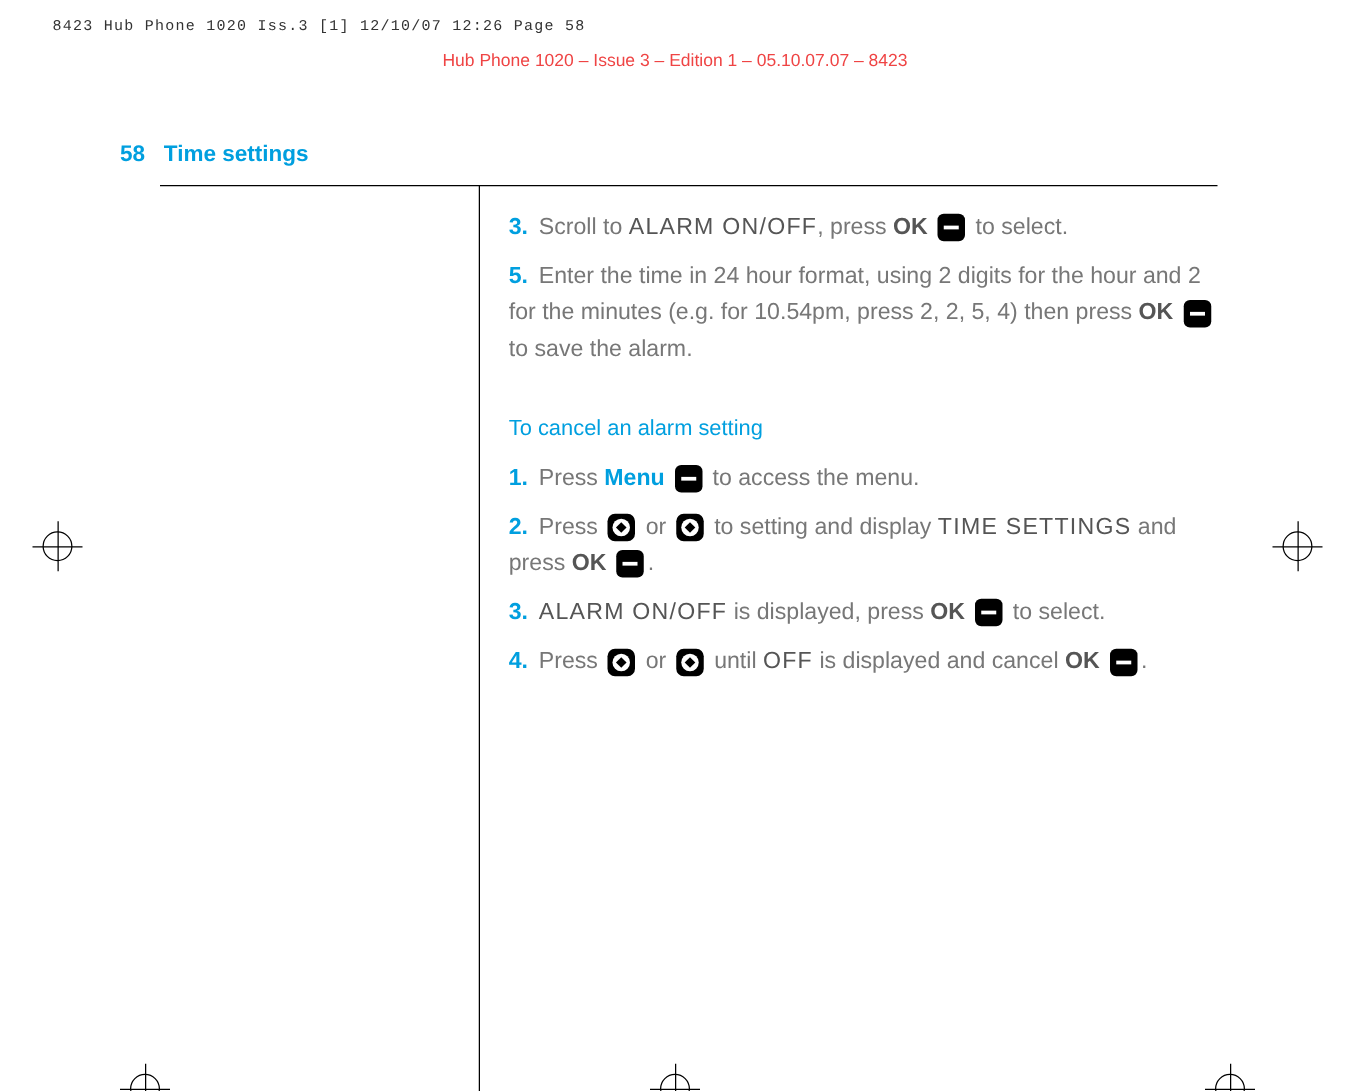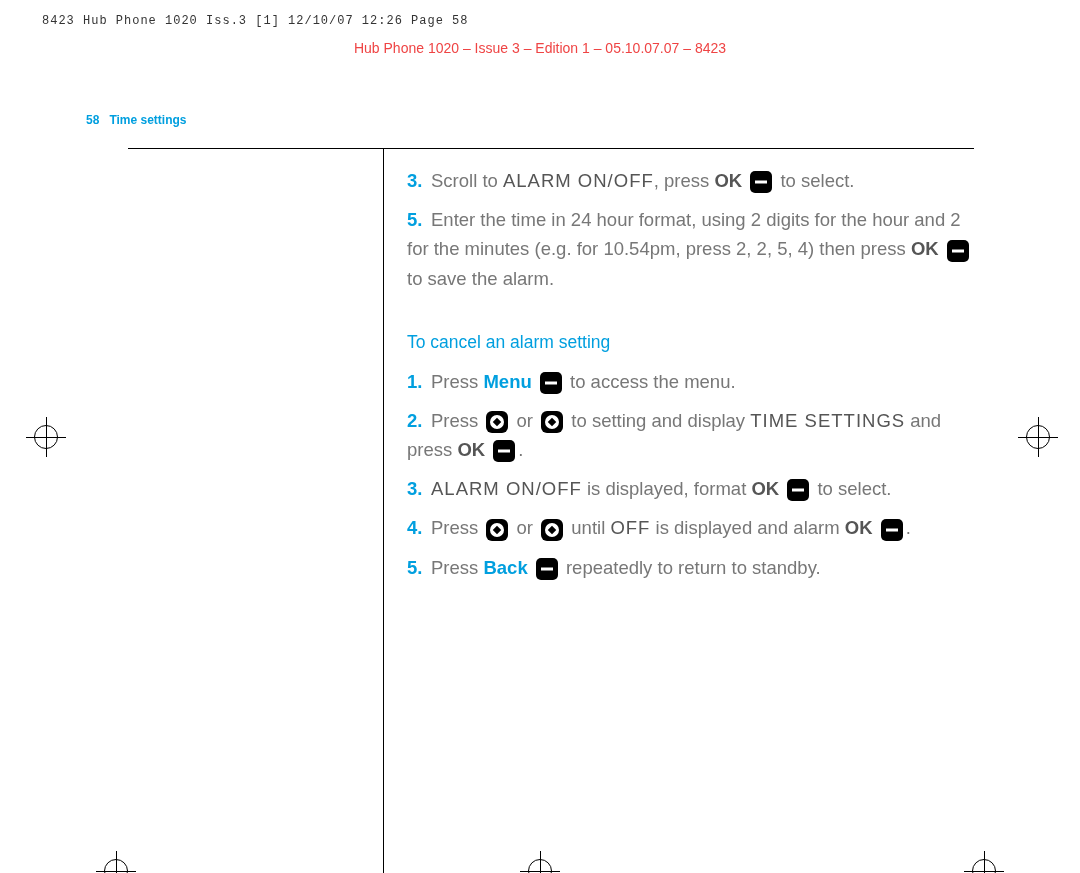--- a/index.html
+++ b/index.html
@@ -5,21 +5,21 @@
 html,body{margin:0;padding:0;width:1080px;height:873px;background:#fff;font-family:Arial,Helvetica,sans-serif;color:#6a6a6a;overflow:hidden}
 .mono{font-family:"Courier New",monospace;letter-spacing:1px}
 .lcd{font-family:Liberation Sans, sans-serif;letter-spacing:1px;font-weight:400;color:#555}
 .hdr{position:absolute;left:42px;top:14px;font-size:12px;color:#333}
 .hdr2{position:absolute;left:50%;transform:translateX(-50%);top:40px;font-size:14px;color:#ef4444}
 .page-num{color:#009fdf;font-weight:700}
 .section-title{color:#009fdf;font-weight:700}
 .blue{color:#009fdf;font-weight:700}
 .bold{font-weight:700;color:#555}
 .subhead{color:#009fdf;font-weight:400;font-size:17.5px}
-.header-area{position:absolute;left:86px;top:113px;font-size:12px}
+.header-area{position:absolute;left:96px;top:113px;font-size:18px}
 .rule-h{position:absolute;left:128px;right:106px;top:148px;height:0;border-top:1px solid #000}
 .rule-v{position:absolute;left:383px;top:148px;width:0;height:725px;border-left:1px solid #000}
 .body{position:absolute;left:407px;right:106px;top:166px;font-size:18.5px;line-height:1.58;color:#777}
 .body .row{margin-bottom:10px}
 .num{color:#009fdf;font-weight:700;display:inline-block;width:24px}
 .btn{display:inline-block;vertical-align:middle;width:22px;height:22px;border-radius:5px;background:#000;position:relative;margin:0 3px}
 .btn::after{content:"";position:absolute;left:5px;right:5px;top:50%;height:3px;background:#fff;transform:translateY(-50%)}
 .nav{display:inline-block;vertical-align:middle;width:22px;height:22px;border-radius:6px;background:#000;position:relative;margin:0 3px}
 .nav::before{content:"";position:absolute;left:4px;right:4px;top:4px;bottom:4px;border-radius:50%;background:#fff}
 .nav::after{content:"";position:absolute;left:50%;top:50%;width:6px;height:6px;background:#000;transform:translate(-50%,-50%) rotate(45deg)}
@@ -89,24 +89,21 @@
 
   <div class="row">
     <span class="num">1.</span><span>Press </span><span class="blue">Menu</span> <span class="btn"></span><span> to access the menu.</span>
   </div>
 
   <div class="row">
     <span class="num">2.</span><span>Press </span><span class="nav"></span><span> or </span><span class="nav"></span><span> to setting and display </span><span class="lcd">TIME SETTINGS</span><span> and press </span><span class="bold">OK</span> <span class="btn"></span><span>.</span>
   </div>
 
   <div class="row">
-    <span class="num">3.</span><span class="lcd">ALARM ON/OFF</span><span> is displayed, format </span><span class="bold">OK</span> <span class="btn"></span><span> to select.</span>
+    <span class="num">3.</span><span class="lcd">ALARM ON/OFF</span><span> is displayed, press </span><span class="bold">OK</span> <span class="btn"></span><span> to select.</span>
   </div>
 
   <div class="row">
-    <span class="num">4.</span><span>Press </span><span class="nav"></span><span> or </span><span class="nav"></span><span> until </span><span class="lcd">OFF</span><span> is displayed and alarm </span><span class="bold">OK</span> <span class="btn"></span><span>.</span>
+    <span class="num">4.</span><span>Press </span><span class="nav"></span><span> or </span><span class="nav"></span><span> until </span><span class="lcd">OFF</span><span> is displayed and cancel </span><span class="bold">OK</span> <span class="btn"></span><span>.</span>
   </div>
 
-  <div class="row">
-    <span class="num">5.</span><span>Press </span><span class="blue">Back</span> <span class="btn"></span><span> repeatedly to return to standby.</span>
-  </div>
 
 </div>
 
 </body></html>

